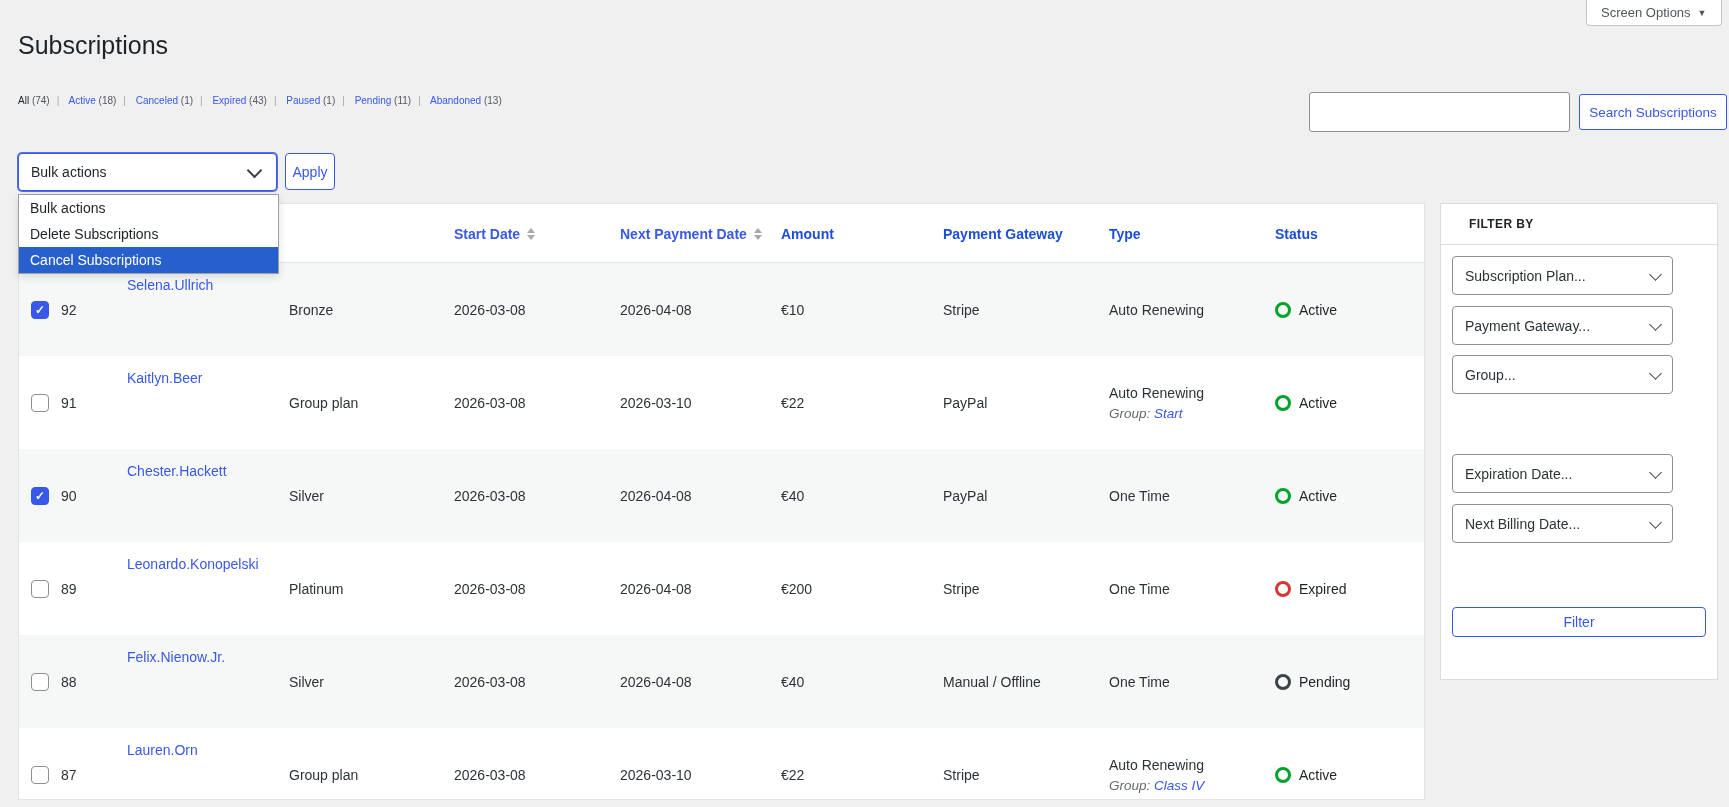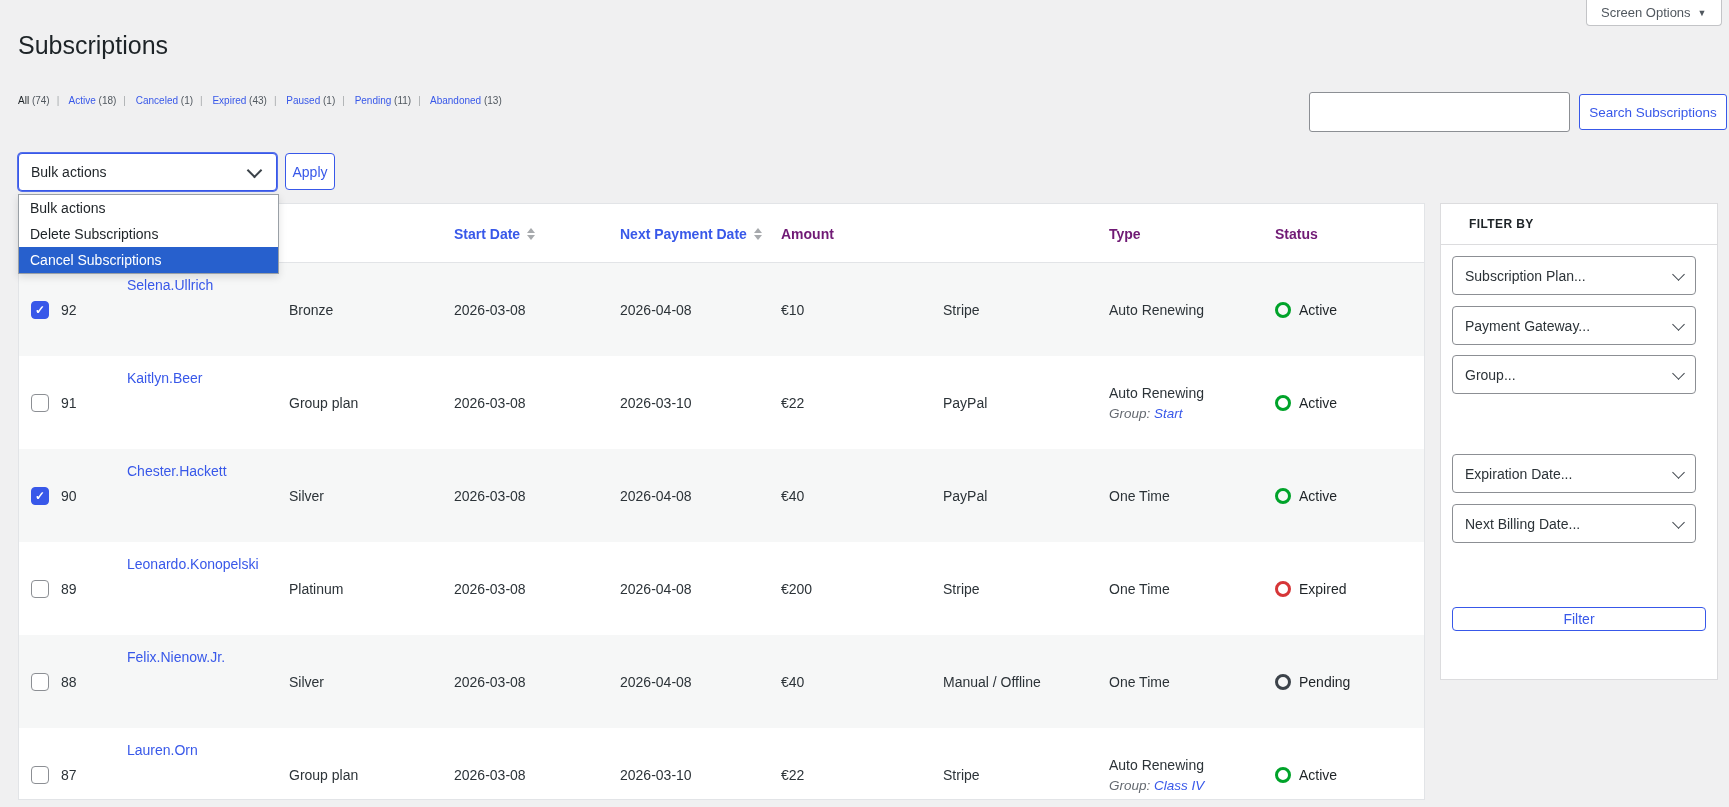--- a/index.html
+++ b/index.html
@@ -32,21 +32,21 @@
     border:1px solid #3858e9;border-radius:4px;color:#3858e9;font-size:14px;display:flex;align-items:center;justify-content:center;cursor:pointer;}
   .bulk-panel{position:absolute;left:18px;top:194px;width:261px;box-sizing:border-box;background:#fff;
     border:1px solid #9aa0a6;box-shadow:0 3px 8px rgba(0,0,0,.12);z-index:30;}
   .bulk-option{height:26px;display:flex;align-items:center;padding-left:11px;font-size:14px;color:#1e2327;cursor:pointer;}
   .bulk-option[data-highlighted="true"]{background:#2760cd;color:#fff;}
 
   
   .list-table{position:absolute;left:18px;top:203px;width:1407px;height:597px;background:#fff;
     border:1px solid #e2e4e7;box-sizing:border-box;overflow:hidden;z-index:10;}
   .thead{position:absolute;left:0;top:0;width:100%;height:59px;border-bottom:1px solid #e2e4e7;box-sizing:border-box;background:#fff;}
-  .th{position:absolute;top:0;height:59px;display:flex;align-items:center;font-size:14px;font-weight:600;color:#701a75;white-space:nowrap;}
+  .th{position:absolute;top:0;height:59px;display:flex;align-items:center;font-size:14px;font-weight:600;color:#1d4ed8;white-space:nowrap;}
   .th.sortable{color:#3858e9;cursor:pointer;gap:7px;}
   .sorticon{display:inline-flex;flex-direction:column;gap:2px;}
   .sorticon .up{width:0;height:0;border-left:4px solid transparent;border-right:4px solid transparent;border-bottom:5px solid #a7aaad;}
   .sorticon .dn{width:0;height:0;border-left:4px solid transparent;border-right:4px solid transparent;border-top:5px solid #a7aaad;}
 
   .row{position:absolute;left:0;width:100%;height:93px;background:#fff;}
   .row.alt{background:#f6f7f7;}
   .cell{position:absolute;top:0;height:100%;display:flex;align-items:center;font-size:14px;color:#2c3338;white-space:nowrap;}
   .c-cb{left:12px;}
   .c-id{left:42px;}
@@ -67,25 +67,25 @@
     display:flex;align-items:center;justify-content:center;cursor:pointer;}
   .checkbox .mark{display:none;color:#fff;font-size:12px;font-weight:700;line-height:1;}
   .checkbox[data-checked="true"]{background:#3858e9;border-color:#3858e9;}
   .checkbox[data-checked="true"] .mark{display:block;}
 
   
   .filter-box{position:absolute;left:1440px;top:203px;width:278px;height:477px;box-sizing:border-box;
     background:#fff;border:1px solid #dcdcde;z-index:10;}
   .filter-head{height:40px;border-bottom:1px solid #dcdcde;display:flex;align-items:center;padding-left:28px;
     font-size:12px;font-weight:700;letter-spacing:.4px;color:#1d2327;}
-  .fselect{position:absolute;left:11px;width:244px;height:39px;box-sizing:border-box;background:#fff;
+  .fselect{position:absolute;left:11px;width:221px;height:39px;box-sizing:border-box;background:#fff;
     border:1px solid #8c8f94;border-radius:4px;display:flex;align-items:center;padding-left:12px;
     font-size:14px;color:#2c3338;cursor:pointer;}
   .fselect .chev{right:12px;width:8px;height:8px;border-width:1.5px;margin-top:-6px;}
-  .filter-btn{position:absolute;left:11px;top:403px;width:254px;height:24px;box-sizing:border-box;background:#fff;
+  .filter-btn{position:absolute;left:11px;top:403px;width:254px;height:30px;box-sizing:border-box;background:#fff;
     border:1px solid #3858e9;border-radius:4px;color:#3858e9;font-size:14px;display:flex;align-items:center;justify-content:center;cursor:pointer;}
 </style>
 </head>
 <body>
 
 <div class="canvas">
 
   <h1 class="page-title">Subscriptions</h1>
 
   <div class="screen-options">
@@ -129,20 +129,21 @@
           </span>
       </div>
       <div class="th sortable" style="left:601px">
         <span>Next Payment Date</span>
         <span class="sorticon">
             <span class="up"></span>
             <span class="dn"></span>
           </span>
       </div>
       <div class="th" style="left:762px">Amount</div>
+      <div class="th" style="left:924px">Payment Gateway</div>
       <div class="th" style="left:1090px">Type</div>
       <div class="th" style="left:1256px">Status</div>
     </div>
 
     <div class="row alt" style="top:59px">
       <div class="cell c-cb">
           <span class="checkbox" data-checked="true">
             <span class="mark">✓</span>
           </span>
         </div>

